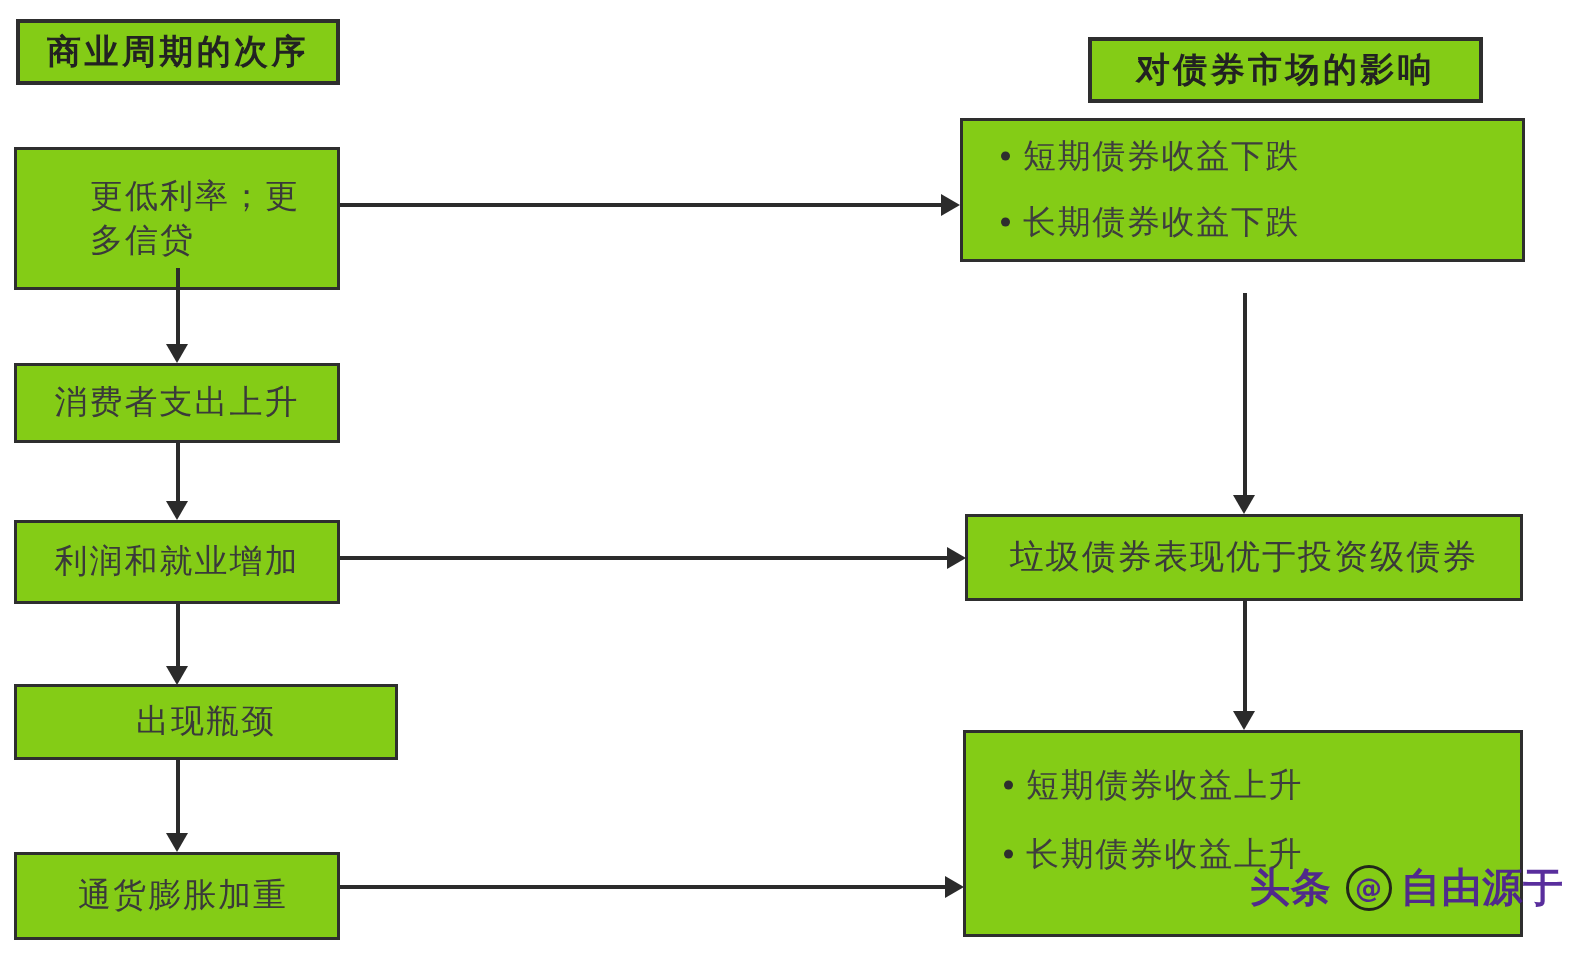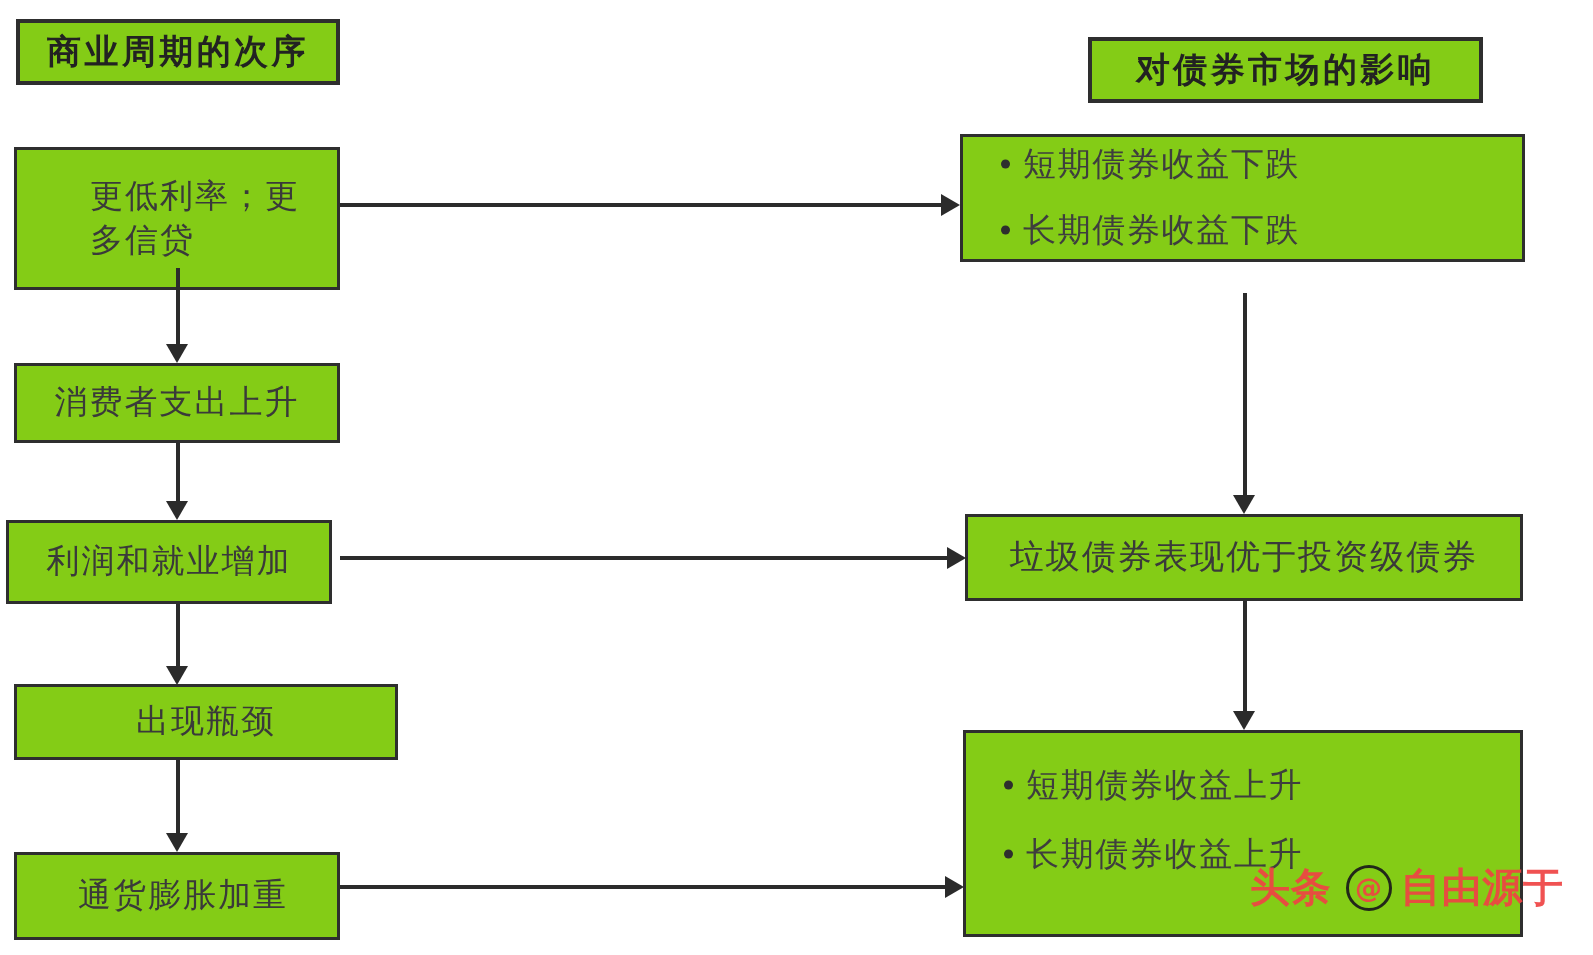--- a/index.html
+++ b/index.html
@@ -88,21 +88,21 @@
     border-top: 11px solid transparent;
     border-bottom: 11px solid transparent;
     border-left: 19px solid #2b2b2b;
   }
 
   
   #watermark {
     position: absolute;
     display: flex;
     align-items: center;
-    color: #ef4444;
+    color: #4c1d95;
     font-family: "DejaVu Sans", "Liberation Sans", sans-serif;
     font-weight: 700;
     white-space: nowrap;
     opacity: 0.92;
     text-align: center;
   }
   #watermark .wm-word { font-size: 40px; letter-spacing: 0.02em; }
   #watermark .wm-at {
     display: inline-flex;
     align-items: center; justify-content: center;
@@ -131,21 +131,21 @@
   <div class="vline" style="left:176px; top:268px; height:76px;"></div>
   <div class="arrow-down" style="left:166px; top:344px;"></div>
 
   <div class="node" style="left:14px; top:363px; width:326px; height:80px; font-size:33px;">
     <span class="txt">消费者支出上升</span>
   </div>
 
   <div class="vline" style="left:176px; top:443px; height:58px;"></div>
   <div class="arrow-down" style="left:166px; top:501px;"></div>
 
-  <div class="node" style="left:6px; top:520px; width:326px; height:84px; font-size:33px;">
+  <div class="node" style="left:14px; top:520px; width:326px; height:84px; font-size:33px;">
     <span class="txt">利润和就业增加</span>
   </div>
 
   <div class="vline" style="left:176px; top:604px; height:62px;"></div>
   <div class="arrow-down" style="left:166px; top:666px;"></div>
 
   <div class="node" style="left:14px; top:684px; width:384px; height:76px; font-size:33px;">
     <span class="txt">出现瓶颈</span>
   </div>
 
@@ -153,21 +153,21 @@
   <div class="arrow-down" style="left:166px; top:833px;"></div>
 
   <div class="node" style="left:14px; top:852px; width:326px; height:88px; font-size:33px;padding-left:12px;">
     <span class="txt">通货膨胀加重</span>
   </div>
 
   <div class="node header" style="left:1088px; top:37px; width:395px; height:66px; font-size:34px;">
     <span class="txt">对债券市场的影响</span>
   </div>
 
-  <div class="node bullets" style="left:960px; top:118px; width:565px; height:128px; font-size:33px;margin-top:16px;">
+  <div class="node bullets" style="left:960px; top:118px; width:565px; height:144px; font-size:33px;">
     <div class="list">
       <div class="bullet-row" style="margin-bottom:22px;">
         <span class="bullet-dot"></span>
         <span>短期债券收益下跌</span>
       </div>
       <div class="bullet-row">
         <span class="bullet-dot"></span>
         <span>长期债券收益下跌</span>
       </div>
     </div>

